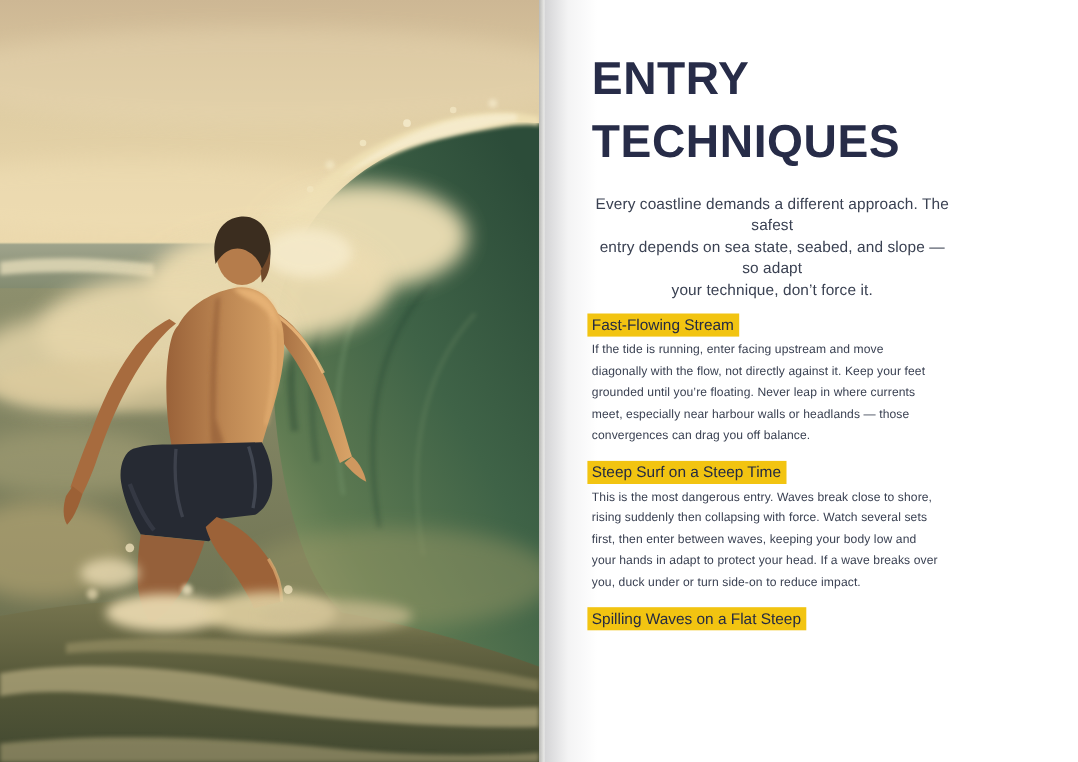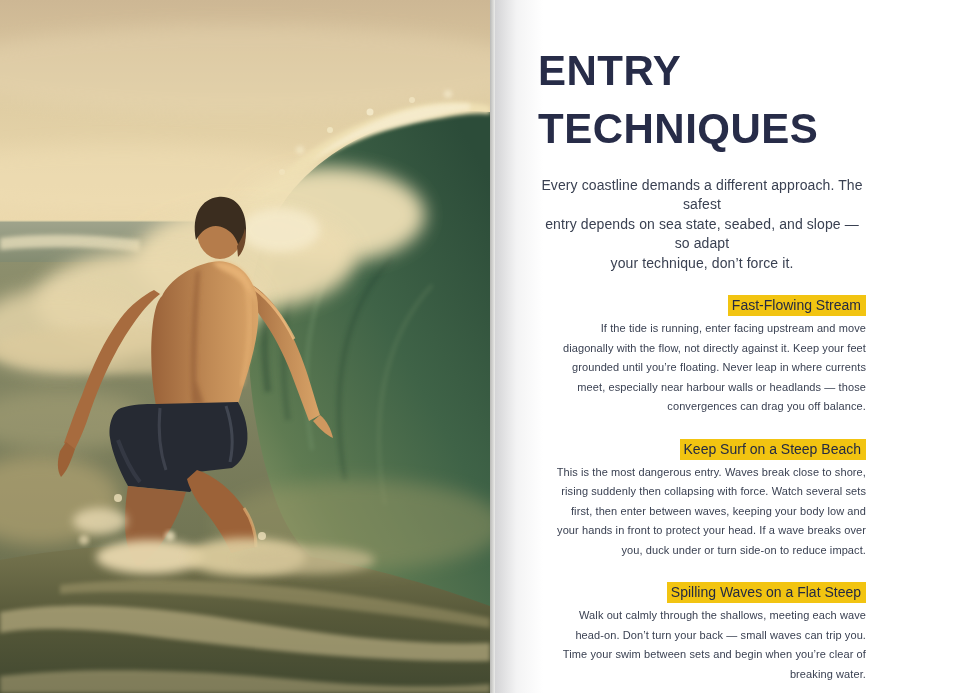--- a/index.html
+++ b/index.html
@@ -49,21 +49,21 @@
   }
   .intro{
     margin:18px 0 0 0;
     font-size:14px;
     line-height:19.5px;
     color:#3a4152;
     white-space:pre-line;
     letter-spacing:0.1px;
     text-align:center;
   }
-  .section{margin-top:22px;text-align:right;}
+  .section{margin-top:12px;}
   .section-heading{
     display:inline-block;
     background:#f2c411;
     color:#242a42;
     font-size:14px;
     line-height:17px;
     padding:2px 5px 2px 4px;
     margin:0 0 2px -4px;
   }
   .section-body{
@@ -235,31 +235,27 @@
       <div class="section">
         <span class="section-heading">Fast-Flowing Stream</span>
         <p class="section-body">If the tide is running, enter facing upstream and move
 diagonally with the flow, not directly against it. Keep your feet
 grounded until you’re floating. Never leap in where currents
 meet, especially near harbour walls or headlands — those
 convergences can drag you off balance.</p>
       </div>
 
       <div class="section">
-        <span class="section-heading">Keep Surf on a Steep Beach</span>
+        <span class="section-heading">Steep Surf on a Steep Time</span>
         <p class="section-body">This is the most dangerous entry. Waves break close to shore,
 rising suddenly then collapsing with force. Watch several sets
 first, then enter between waves, keeping your body low and
-your hands in front to protect your head. If a wave breaks over
+your hands in adapt to protect your head. If a wave breaks over
 you, duck under or turn side-on to reduce impact.</p>
       </div>
 
       <div class="section">
         <span class="section-heading">Spilling Waves on a Flat Steep</span>
-        <p class="section-body">Walk out calmly through the shallows, meeting each wave
-head-on. Don’t turn your back — small waves can trip you.
-Time your swim between sets and begin when you’re clear of
-breaking water.</p>
       </div>
     </div>
   </div>
 
 </div>
 
 </body></html>

